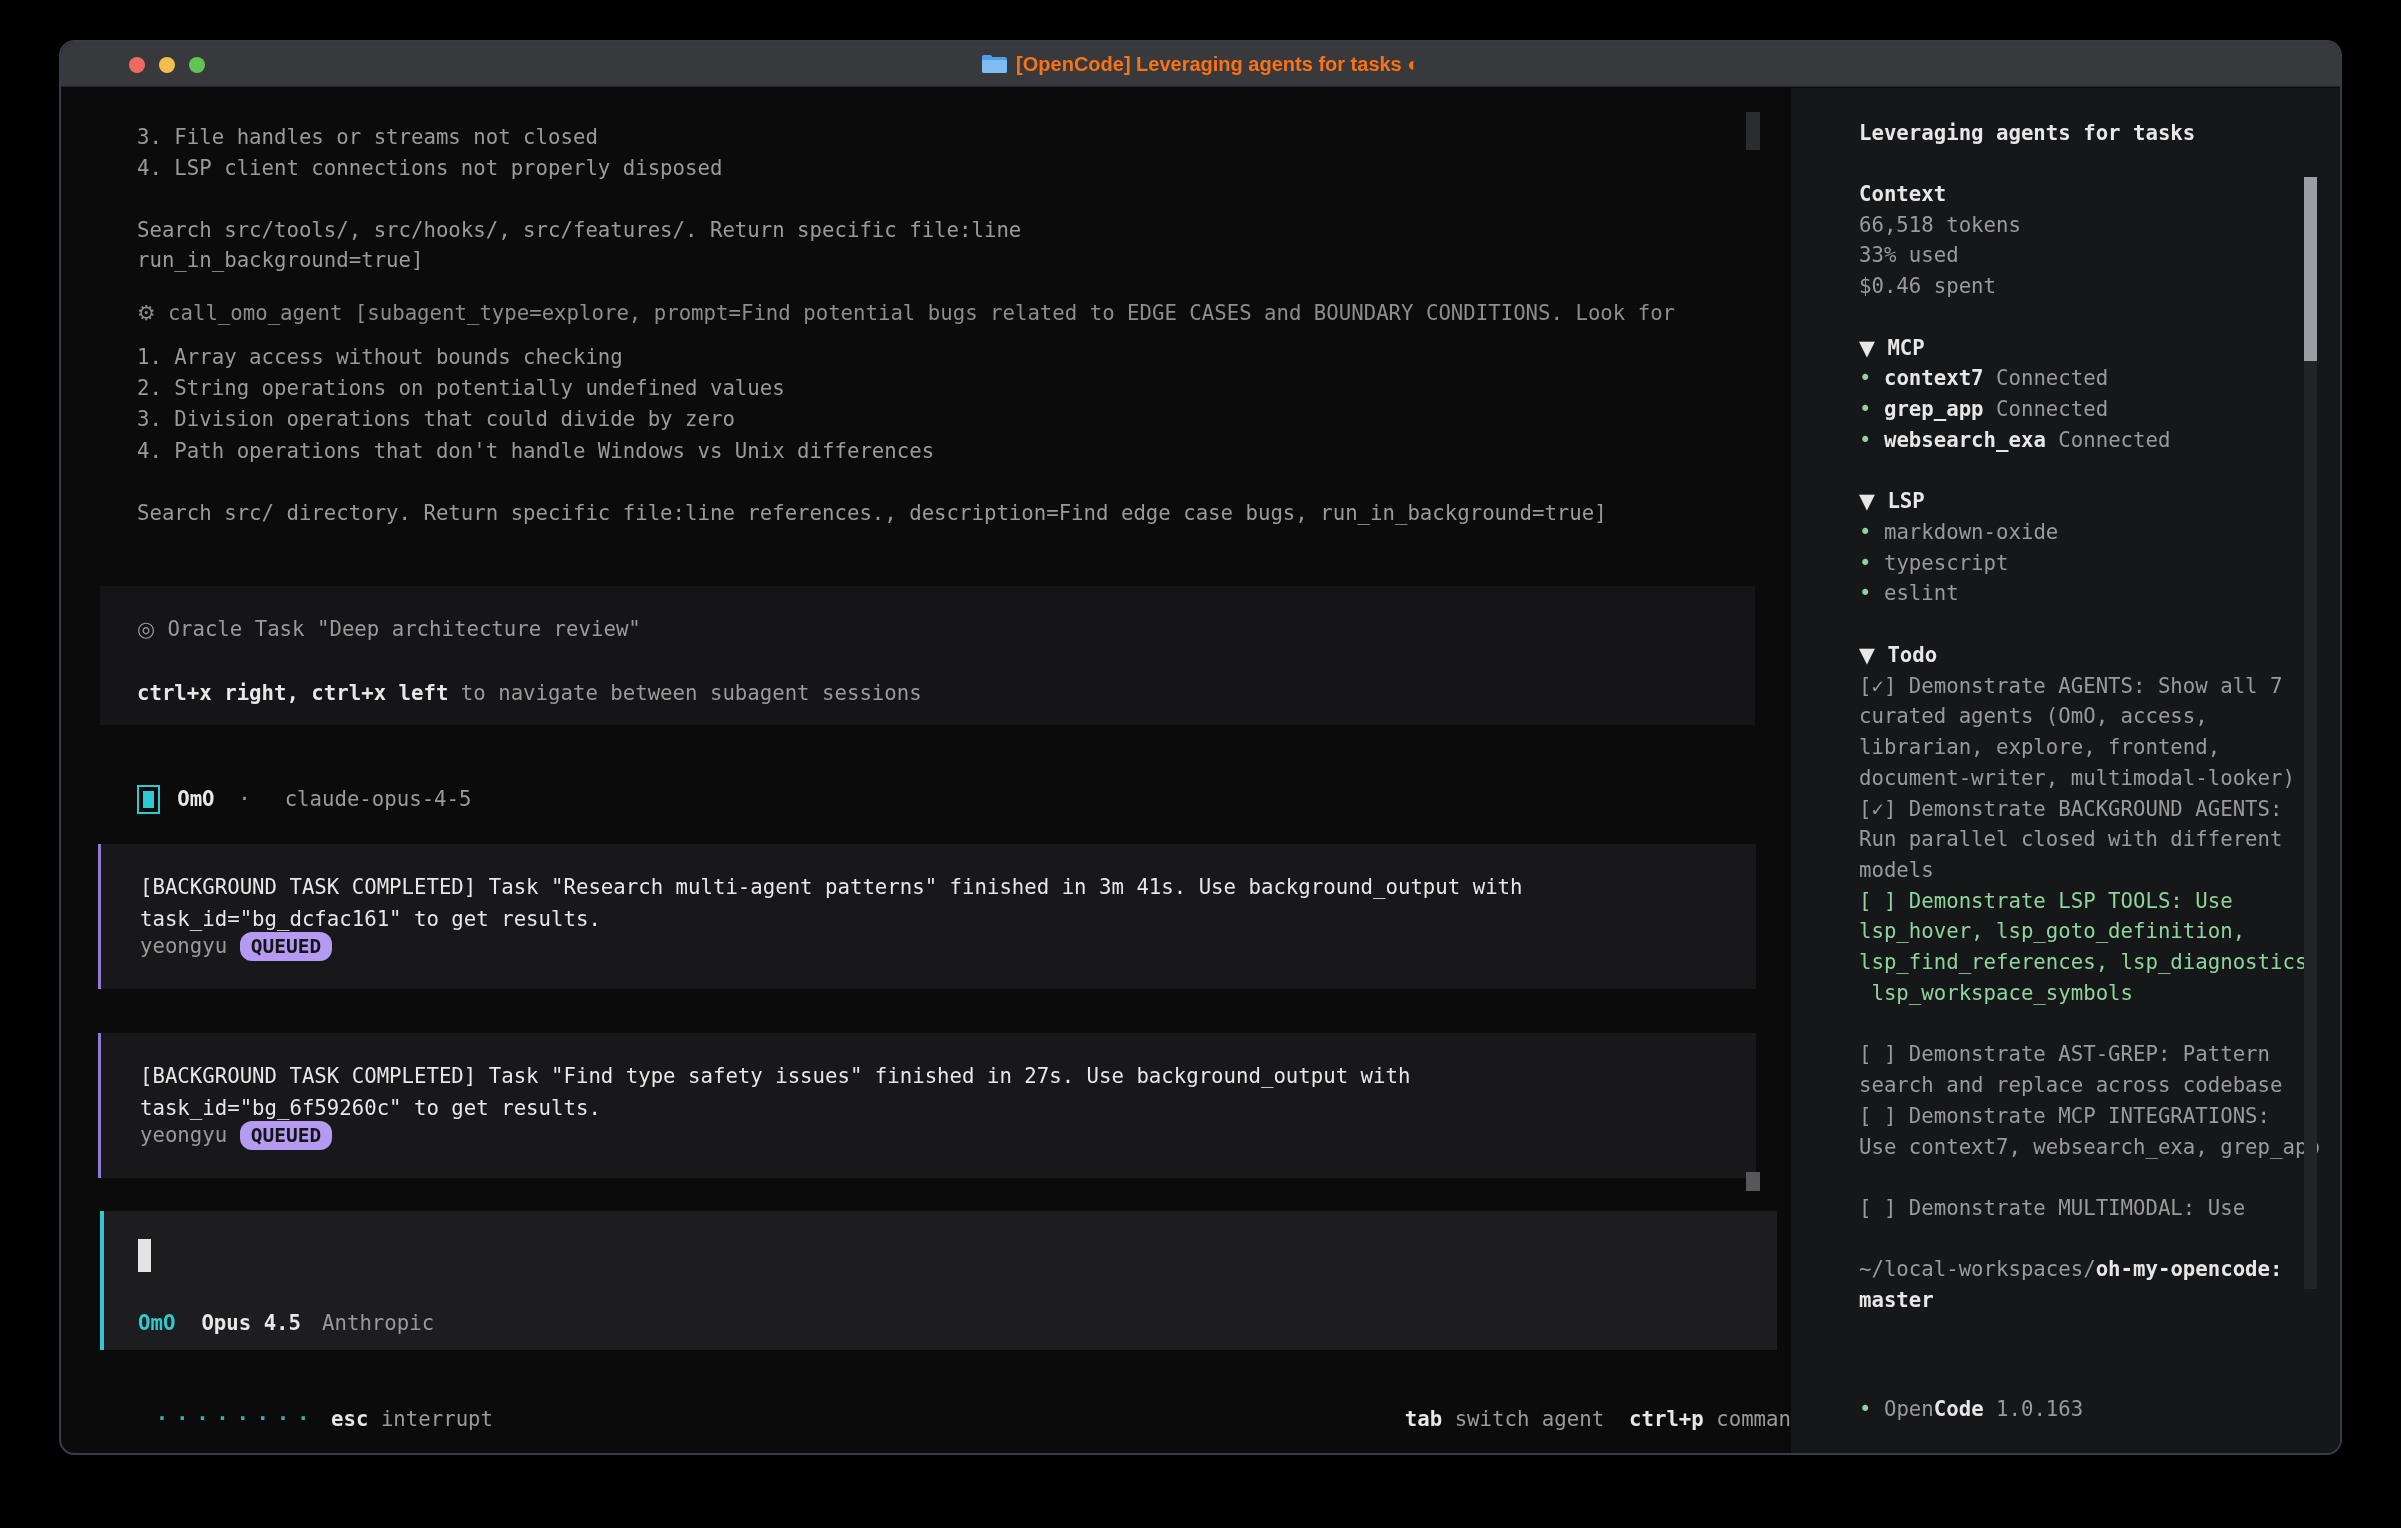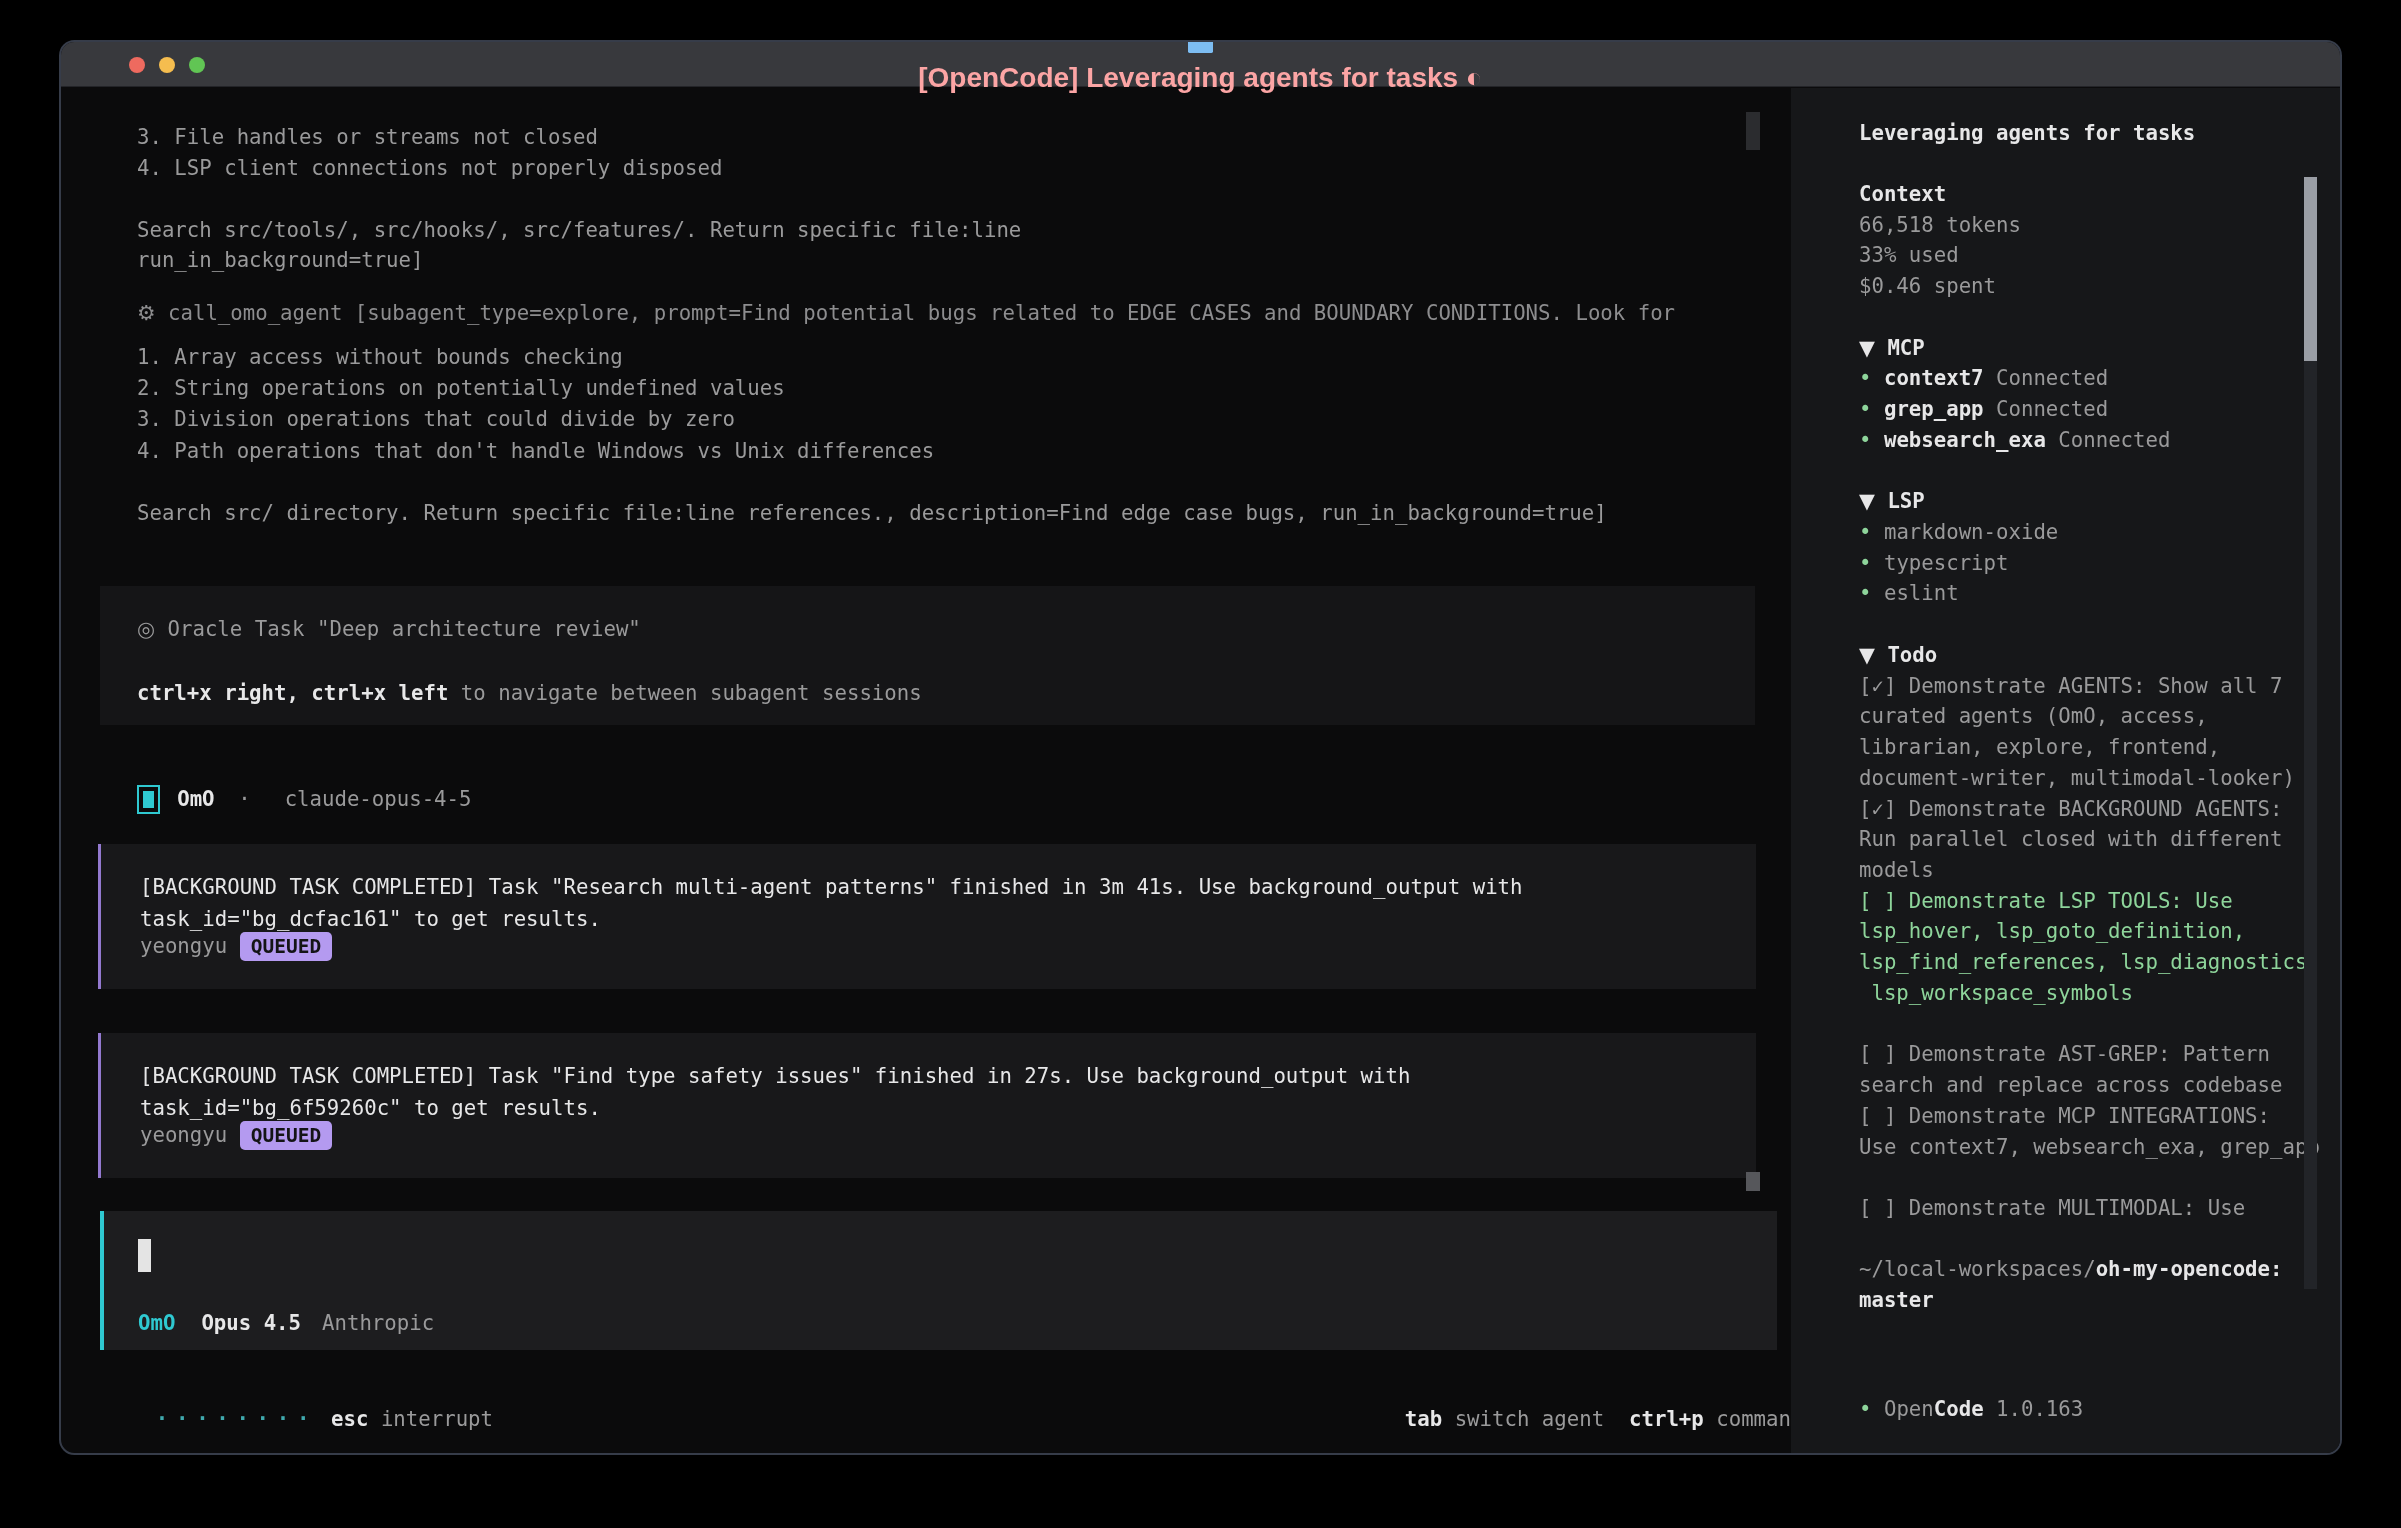--- a/index.html
+++ b/index.html
@@ -4,22 +4,22 @@
 <style>
   * { margin:0; padding:0; box-sizing:border-box; }
   body { width:2401px; height:1528px; background:#000; position:relative; overflow:hidden;
          font-family:"DejaVu Sans Mono", monospace; }
   #window { position:absolute; left:59px; top:40px; width:2283px; height:1415px;
             background:#0b0b0c; border:2.4px solid #363c49; border-radius:15.4px; overflow:hidden; }
   .titlebar { position:absolute; left:0; top:0; width:100%; height:45px; background:#38393d;
               border-bottom:1.2px solid #232428; display:flex; align-items:center; justify-content:center; }
   .lights { position:absolute; left:0; top:0; height:45px; display:flex; align-items:center; gap:14px; padding-left:68px; }
   .light { width:16px; height:16px; border-radius:50%; }
-  .titletext { font-family:"Liberation Sans","DejaVu Sans",sans-serif; font-weight:bold; font-size:28px;
-               color:#fca5a5; display:flex; align-items:center; gap:9.5px;flex-direction:column; }
+  .titletext { font-family:"Liberation Sans","DejaVu Sans",sans-serif; font-weight:bold; font-size:20px;
+               color:#f97316; display:flex; align-items:center; gap:9.5px; }
   .foldericon { width:25px; height:19px; position:relative; }
   .foldericon .back { position:absolute; left:0; top:2.4px; width:25px; height:16.5px; background:#4d9fe8; border-radius:2.4px; }
   .foldericon .tab  { position:absolute; left:0; top:0;  width:10.6px; height:5.9px; background:#4d9fe8; border-radius:1.8px 1.8px 0 0; }
   .foldericon .front{ position:absolute; left:0; top:5.9px; width:25px; height:13px; background:#7dbdf2; border-radius:1.8px; }
 
   .mono { font-size:20.7px; line-height:31px; white-space:pre; }
   .grey  { color:#9a9a9b; }
   .dgrey { color:#8d8d8f; }
   .white { color:#e7e7e8; }
   .green { color:#8ed59b; }
@@ -30,21 +30,21 @@
   .abs { position:absolute; }
   .tline { position:absolute; left:76px; height:31px; }
 
   
   .notif { position:absolute; left:1018px; top:103px; width:677px; height:152px; background:#1b1b1d;
            border-left:3px solid #8ed59b; border-right:3px solid #8ed59b; }
   .panel-oracle { position:absolute; left:39px; top:544px; width:1655px; height:139px; background:#151517; }
   .task-block { position:absolute; left:37px; width:1658px; height:145px; background:#18181a;
                 border-left:3.5px solid #9379cf; }
   .badge { display:inline-block; background:#b49af0; color:#141416; font-weight:bold; font-size:19.5px;
-           line-height:29.5px; padding:0 10.6px; margin-left:13px; border-radius:5px; }
+           line-height:29.5px; padding:0 10.6px; margin-left:13px; border-radius:12px; }
   .input-block { position:absolute; left:39px; top:1169px; width:1677px; height:139px; background:#1d1d1f;
                  border-left:4.7px solid #2fc9d1; }
   .cursor { position:absolute; left:34px; top:28px; width:13px; height:33px; background:#e4e4e4; }
 
   
   .omo-icon { width:22.5px; height:29.5px; border:2.4px solid #2fc9d1; display:flex; align-items:center; justify-content:center; }
   .omo-icon .fill { width:10.6px; height:16.5px; background:#2fc9d1; }
 
   
   .t-scroll-thumb { position:absolute; left:1685px; top:70px; width:14px; height:38px; background:#2b2c2f; }

